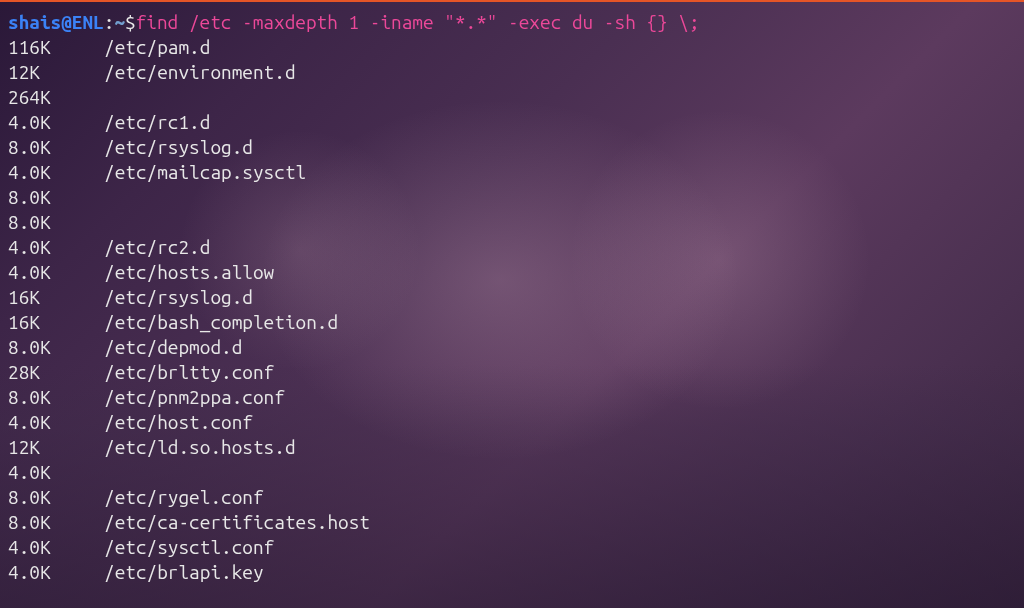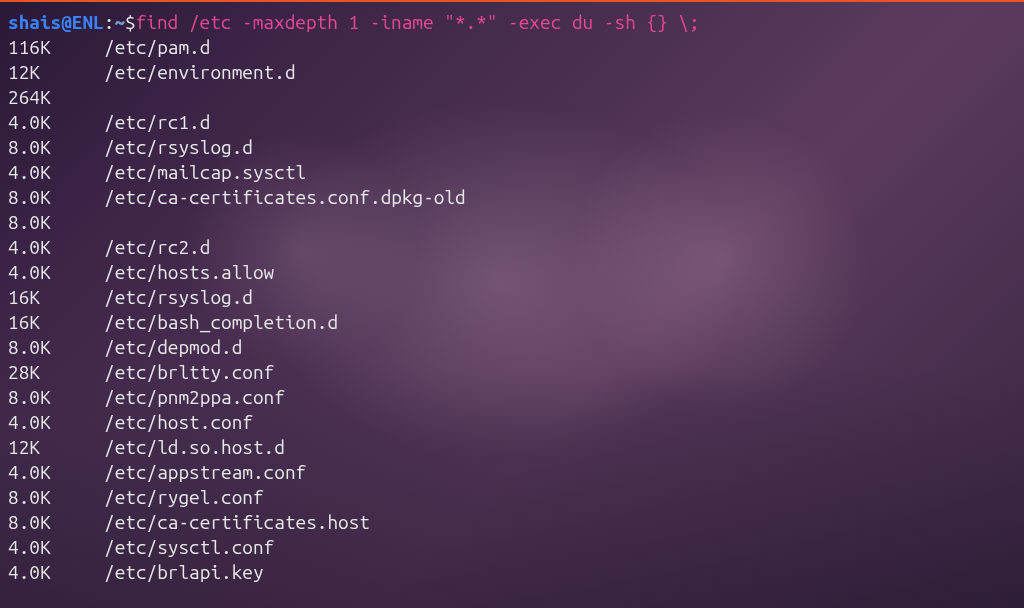--- a/index.html
+++ b/index.html
@@ -92,30 +92,30 @@
       <span class="dollar">$ </span>
       <span class="command">find /etc -maxdepth 1 -iname "*.*" -exec du -sh {} \;</span>
   </div>
   <div id="output-container">
       <div class="output-line"><span class="size-col">116K</span><span class="path-col">/etc/pam.d</span></div>
       <div class="output-line"><span class="size-col">12K</span><span class="path-col">/etc/environment.d</span></div>
       <div class="output-line"><span class="size-col">264K</span></div>
       <div class="output-line"><span class="size-col">4.0K</span><span class="path-col">/etc/rc1.d</span></div>
       <div class="output-line"><span class="size-col">8.0K</span><span class="path-col">/etc/rsyslog.d</span></div>
       <div class="output-line"><span class="size-col">4.0K</span><span class="path-col">/etc/mailcap.sysctl</span></div>
-      <div class="output-line"><span class="size-col">8.0K</span><span class="path-col">/etc/ca-certificates.conf.dpkg-old</span></div>
+      <div class="output-line"><span class="size-col">8.0K</span></div>
       <div class="output-line"><span class="size-col">8.0K</span></div>
       <div class="output-line"><span class="size-col">4.0K</span><span class="path-col">/etc/rc2.d</span></div>
       <div class="output-line"><span class="size-col">4.0K</span><span class="path-col">/etc/hosts.allow</span></div>
       <div class="output-line"><span class="size-col">16K</span><span class="path-col">/etc/rsyslog.d</span></div>
       <div class="output-line"><span class="size-col">16K</span><span class="path-col">/etc/bash_completion.d</span></div>
       <div class="output-line"><span class="size-col">8.0K</span><span class="path-col">/etc/depmod.d</span></div>
       <div class="output-line"><span class="size-col">28K</span><span class="path-col">/etc/brltty.conf</span></div>
       <div class="output-line"><span class="size-col">8.0K</span><span class="path-col">/etc/pnm2ppa.conf</span></div>
       <div class="output-line"><span class="size-col">4.0K</span><span class="path-col">/etc/host.conf</span></div>
-      <div class="output-line"><span class="size-col">12K</span><span class="path-col">/etc/ld.so.host.d</span></div>
-      <div class="output-line"><span class="size-col">4.0K</span><span class="path-col">/etc/appstream.conf</span></div>
+      <div class="output-line"><span class="size-col">12K</span><span class="path-col">/etc/ld.so.hosts.d</span></div>
+      <div class="output-line"><span class="size-col">4.0K</span></div>
       <div class="output-line"><span class="size-col">8.0K</span><span class="path-col">/etc/rygel.conf</span></div>
       <div class="output-line"><span class="size-col">8.0K</span><span class="path-col">/etc/ca-certificates.host</span></div>
       <div class="output-line"><span class="size-col">4.0K</span><span class="path-col">/etc/sysctl.conf</span></div>
       <div class="output-line"><span class="size-col">4.0K</span><span class="path-col">/etc/brlapi.key</span></div>
     </div>
 </div>
 
 </body></html>

